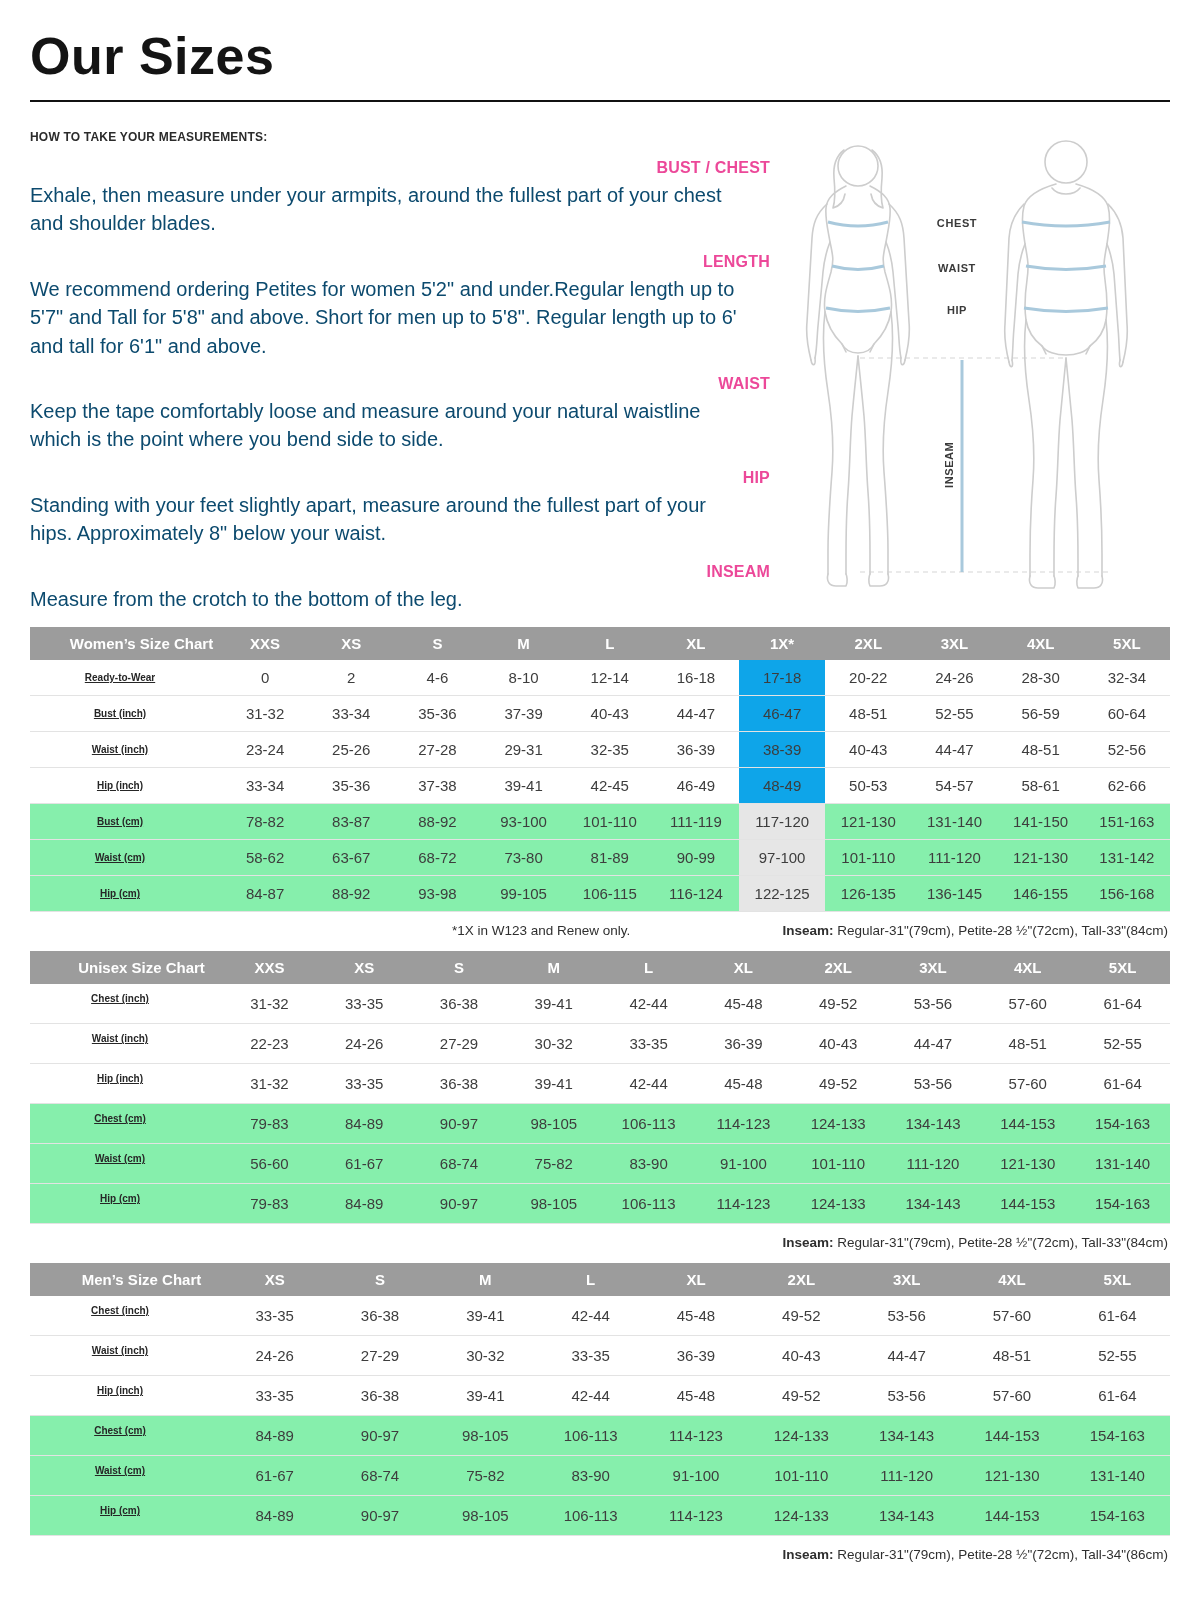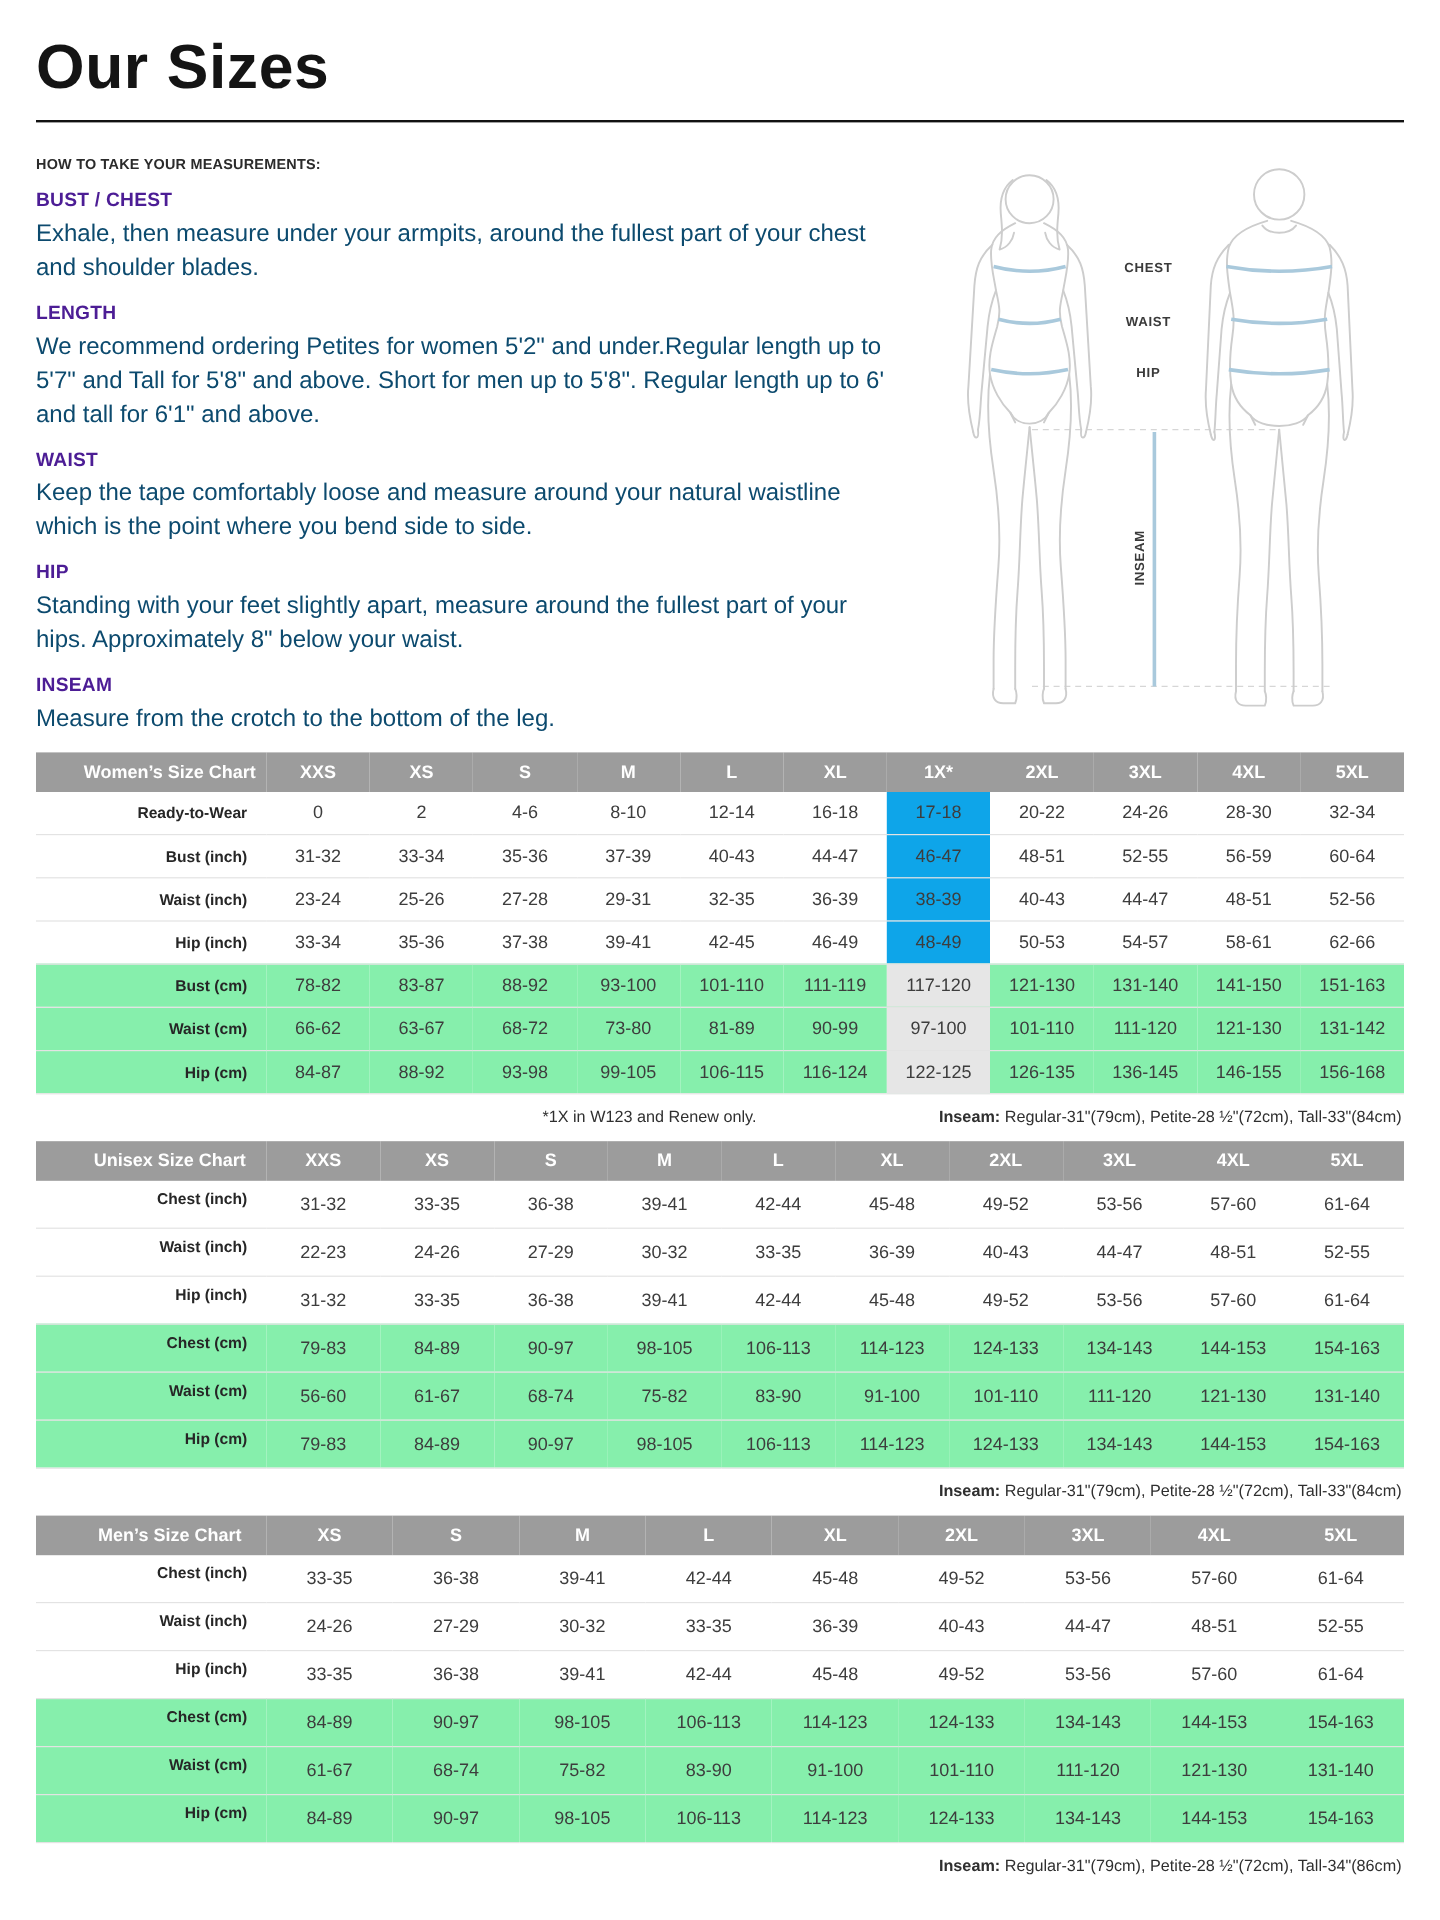--- a/index.html
+++ b/index.html
@@ -8,42 +8,43 @@
     width:1200px; height:1600px; overflow:hidden;
     font-family:"Liberation Sans", sans-serif; color:#3c3c3c;
   }
   .page { padding:26px 30px 8px; }
   .title { font-size:52px; font-weight:700; color:#141414; letter-spacing:.5px; }
   .title-rule { border-bottom:2px solid var(--rule, #111); margin-top:14px; margin-bottom:22px; }
 
   .top { display:flex; align-items:flex-start; }
   .instructions { width:740px; flex:none; padding-top:6px; }
   .instructions h2 { font-size:12px; font-weight:700; color:#2b2b2b; letter-spacing:.2px; margin-bottom:14px; }
-  .section h3 { font-size:16px; font-weight:700; color:#4c1d95; margin-top:15px; margin-bottom:4px; letter-spacing:.2px; }
+  .section h3 { font-size:16px; font-weight:700; color:#ec4899; margin-top:15px; margin-bottom:4px; letter-spacing:.2px;text-align:right; }
   .section p { font-size:20px; line-height:1.42; color:#0c4a6e; max-width:720px; }
 
   .figure { margin-left:auto; width:400px; flex:none; padding-top:2px; }
   .figure svg { display:block; }
   .outline { stroke:var(--outline, #cdcdcd); fill:none; stroke-width:1.6; stroke-linecap:round; stroke-linejoin:round; }
   .measure { stroke:var(--measure-line, #a9c9dc); fill:none; stroke-width:3; }
   .dashed  { stroke:#d6d6d6; fill:none; stroke-width:1.2; stroke-dasharray:5 4; }
   .fig-label { font-family:"Liberation Sans", sans-serif; font-size:11px; font-weight:700; fill:#3a3a3a; letter-spacing:.6px; }
 
   .tables-wrap { margin-top:14px; }
   .table-block { margin-bottom:4px; }
   .size-table { width:100%; border-collapse:collapse; table-layout:fixed; }
   .size-table thead th {
     background:var(--header-bg, #9c9c9c); color:#ffffff; font-size:15px; font-weight:700;
     text-align:center; padding:8px 2px;
   }
   .size-table thead th.corner { width:192px;padding-left:33px; }
   .size-table tbody tr { border-bottom:1px solid #e3e3e3; }
   .size-table tbody th.rowlabel {
-    font-size:13px; font-weight:700; color:#262626; text-align:right;
+    font-size:10px; font-weight:700; color:#262626; 
     padding:9px 16px 9px 4px;
+    text-decoration:underline;
   }
   .size-table td { font-size:15px; color:#3d3d3d; text-align:center; padding:9px 2px; }
   .rows-tall .size-table td { padding-top:11px; padding-bottom:11px; }
   .rows-tall .size-table tbody th.rowlabel { padding-top:2px; padding-bottom:11px; }
   tr.shaded { background:#86efac; }
   td.hl { background:#0ea5e9; }
   tr.shaded td.hl { background:#e6e6e6; }
 
   .footnote-row {
     display:flex; justify-content:flex-end; align-items:center;
@@ -238,21 +239,21 @@
               <td>101-110</td>
               <td>111-119</td>
               <td class="hl">117-120</td>
               <td>121-130</td>
               <td>131-140</td>
               <td>141-150</td>
               <td>151-163</td>
             </tr>
             <tr class="shaded">
               <th class="rowlabel">Waist (cm)</th>
-              <td>66-62</td>
+              <td>58-62</td>
               <td>63-67</td>
               <td>68-72</td>
               <td>73-80</td>
               <td>81-89</td>
               <td>90-99</td>
               <td class="hl">97-100</td>
               <td>101-110</td>
               <td>111-120</td>
               <td>121-130</td>
               <td>131-142</td>

